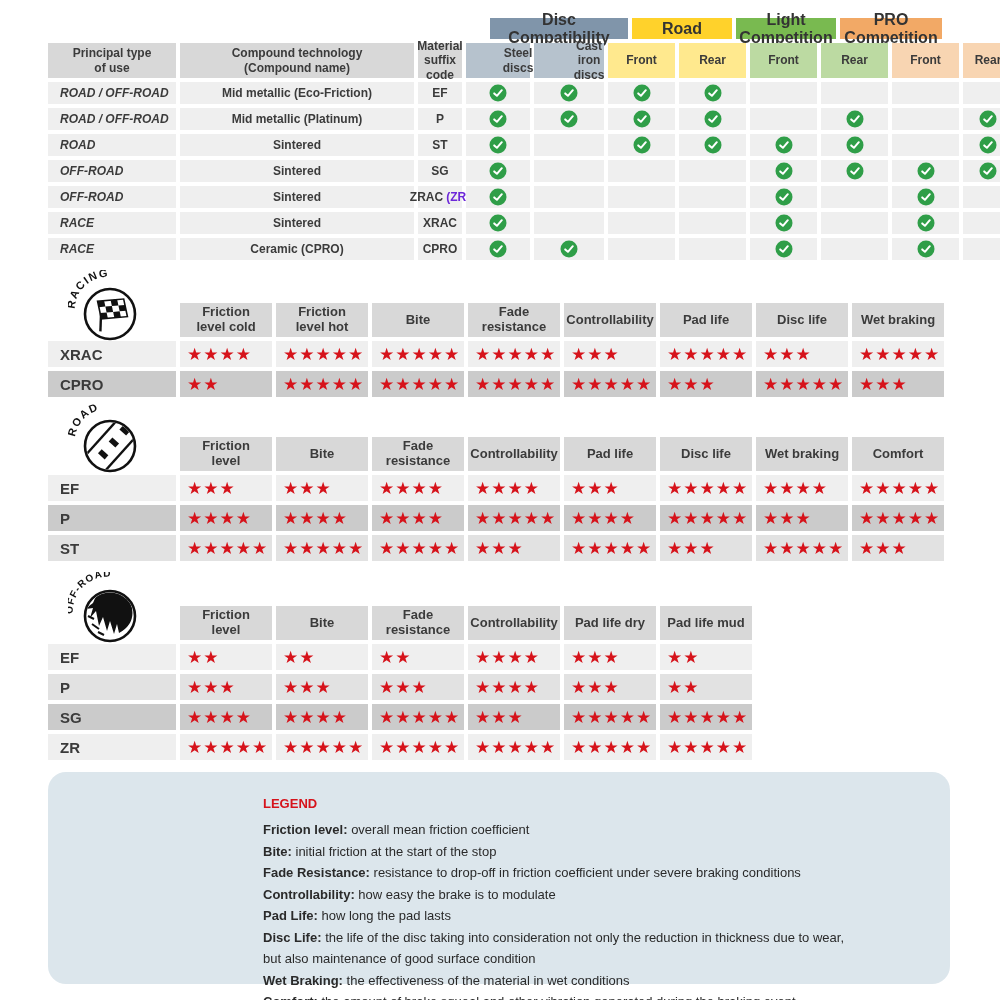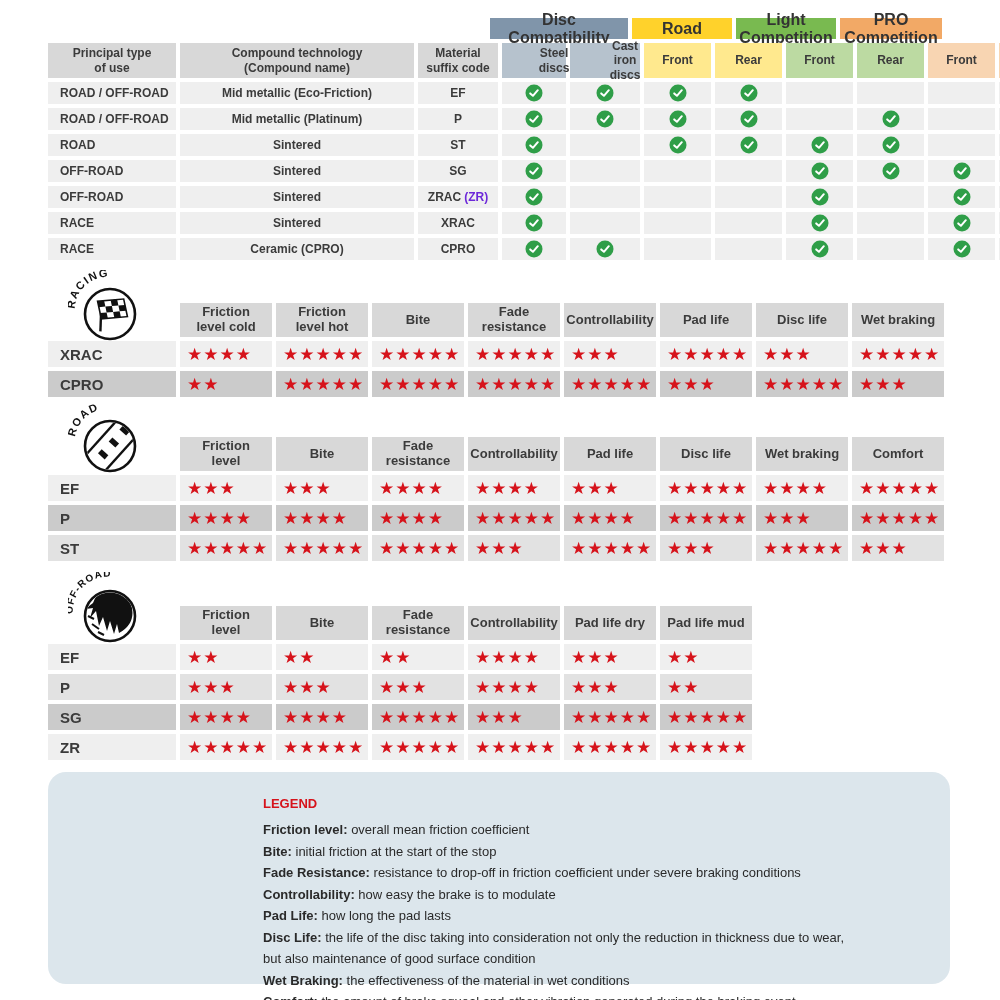--- a/index.html
+++ b/index.html
@@ -16,22 +16,22 @@
   .gh-road{width:100px;background:var(--hdr-road,#ffd22b);}
   .gh-light{width:100px;background:var(--hdr-light,#79ba50);}
   .gh-pro{width:102px;background:var(--hdr-pro,#f2a966);}
   .hcell{height:35px;font-size:12px;font-weight:bold;white-space:pre-line;line-height:1.2;}
   .hdr-gray{background:#d8d8d8;}
   .sub-disc{background:var(--sub-disc,#b6c2cd);padding-left:40px;}
   .sub-road{background:var(--sub-road,#ffe98e);}
   .sub-light{background:var(--sub-light,#bcdaa2);}
   .sub-pro{background:var(--sub-pro,#f8d5b2);}
   .dcell{height:22px;background:#efefef;font-size:12px;font-weight:bold;}
-  .left{justify-content:flex-start;padding-left:12px;text-align:center;}
-  .c1{width:128px}.c2{width:234px}.c3{width:80px}.c4{width:64px}.c5{width:70px}
+  .left{justify-content:flex-start;padding-left:12px;text-align:center;font-style:italic;}
+  .c1{width:128px}.c2{width:234px}.c3{width:44px}.c4{width:64px}.c5{width:70px}
   .c6,.c7,.c8,.c9,.c10{width:67px}.c11{width:50px}
   .code-note{color:#6d28d9;margin-left:3px;font-weight:bold;}
 
   
   .rtable{position:absolute;left:48px;}
   .rt-icon{position:absolute;left:20px;width:76px;height:76px;}
   .rt-spacer{width:128px;height:34px;}
   .rt-h{width:92px;height:34px;background:#d8d8d8;font-size:13px;font-weight:bold;
         white-space:pre-line;line-height:1.15;}
   .rt-label{width:128px;height:26px;justify-content:flex-start;padding-left:12px;

